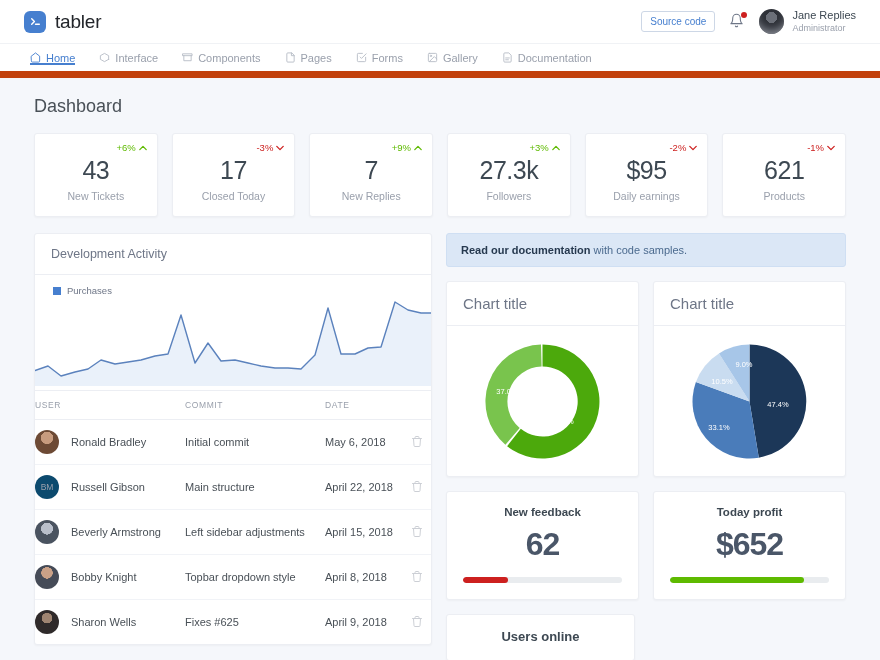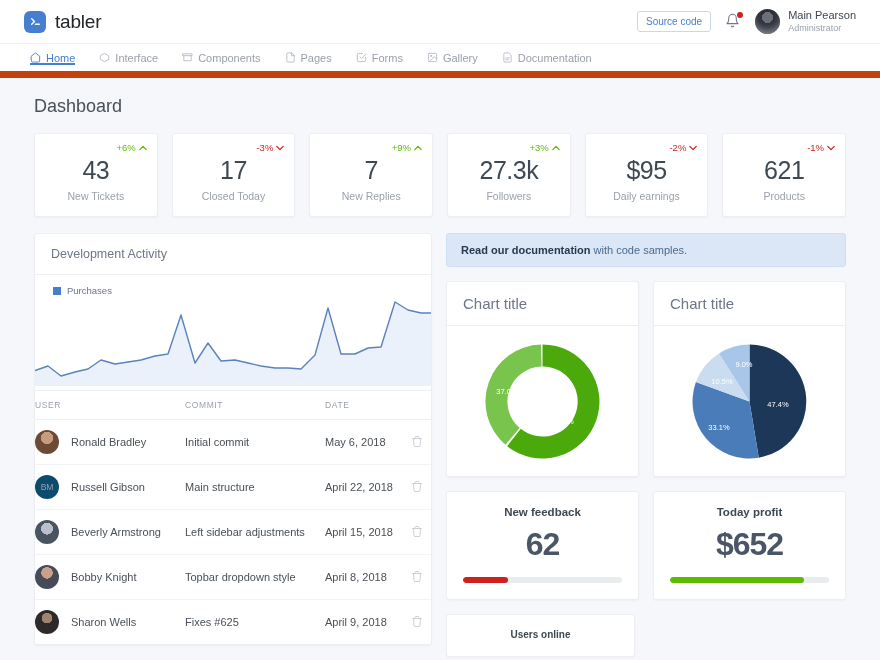--- a/index.html
+++ b/index.html
@@ -144,21 +144,21 @@
   .pie-wrap svg { display: block; }
   .pie-label { font-size: 7.5px; fill: #ffffff; font-family: "Liberation Sans", sans-serif; }
 
   .kpi-card { padding: 14px 16px 16px; text-align: center; }
   .kpi-title { font-size: 11.5px; color: #3d4852; font-weight: bold; }
   .kpi-value { font-size: 32px; font-weight: bold; color: #4a5668; margin: 8px 0 14px; letter-spacing: -1px; }
   .bar-track { height: 6px; border-radius: 3px; background: #e9ecef; overflow: hidden; }
   .bar-fill { height: 100%; border-radius: 3px; }
 
   .users-card { margin-top: 14px; width: 189px; padding: 14px 16px 16px; text-align: center; }
-  .users-title { font-size: 10px; color: #3d4852; font-weight: bold; }
+  .users-title { font-size: 13px; color: #3d4852; font-weight: bold; }
 </style>
 </head>
 <body>
 
 <div class="page">
 
   <div class="topbar">
     <div class="brand">
       <span class="brand-mark">
         <svg width="13" height="13" viewBox="0 0 24 24" fill="none" stroke="#ffffff" stroke-width="2.6" stroke-linecap="round" stroke-linejoin="round">
@@ -174,21 +174,21 @@
       <span class="bell-wrap">
         <svg width="15" height="15" viewBox="0 0 24 24" fill="none" stroke="#6e7687" stroke-width="1.7" stroke-linecap="round" stroke-linejoin="round">
           <path d="M18 8a6 6 0 0 0-12 0c0 7-3 9-3 9h18s-3-2-3-9"></path>
           <path d="M13.7 21a2 2 0 0 1-3.4 0"></path>
         </svg>
         <span class="bell-dot"></span>
       </span>
       <div class="user-block">
         <span class="user-avatar"></span>
         <span class="user-meta">
-          <div class="user-name">Main Pearson</div>
+          <div class="user-name">Jane Replies</div>
           <div class="user-role">Administrator</div>
         </span>
       </div>
     </div>
   </div>
 
   <div class="navbar">
     <div class="nav-item active">
       <svg class="nav-ico" viewBox="0 0 24 24" fill="none" stroke="#467fcf" stroke-width="2" stroke-linecap="round" stroke-linejoin="round">
           <path d="M3 9l9-7 9 7v11a2 2 0 0 1-2 2H5a2 2 0 0 1-2-2z"></path>

